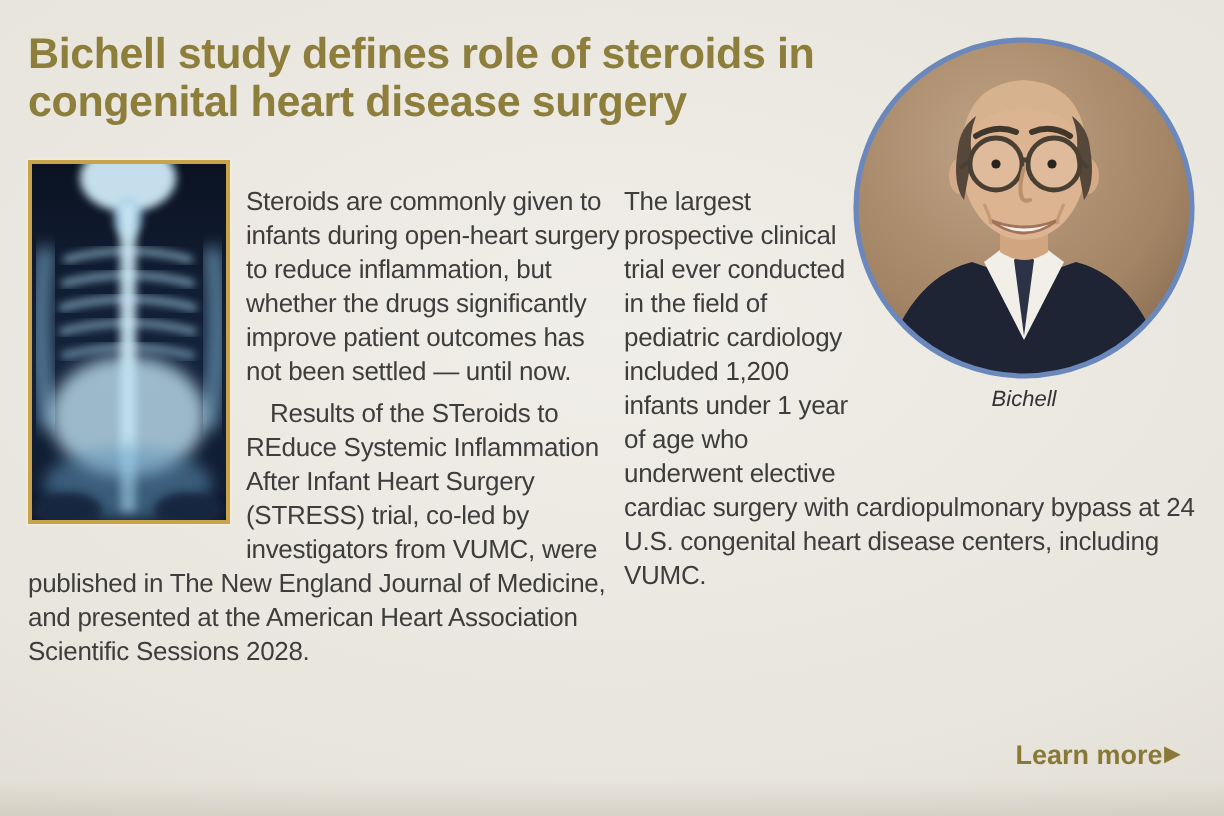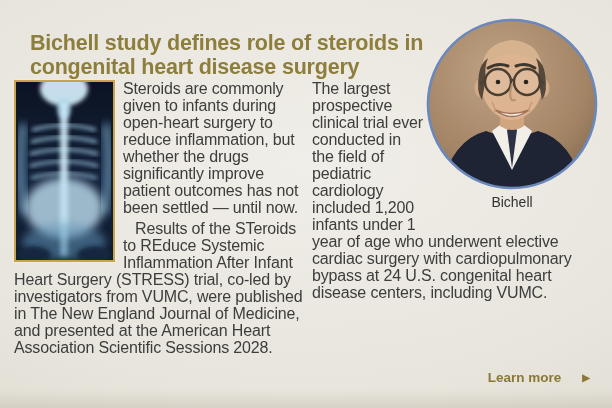--- a/index.html
+++ b/index.html
@@ -7,54 +7,54 @@
     position:relative;width:612px;height:408px;overflow:hidden;
     background:radial-gradient(120% 100% at 50% 40%, #F0EEE8 0%, #E8E5DD 55%, #D9D5C9 100%);
     font-family:"Liberation Sans", sans-serif;
   }
   .card::after{
     content:"";position:absolute;left:0;right:0;bottom:0;height:18px;
     background:linear-gradient(rgba(160,150,128,0), rgba(160,150,128,0.22));
     pointer-events:none;
   }
   .headline{
-    position:absolute;left:14px;top:15px;width:442px;margin:16px;
+    position:absolute;left:14px;top:15px;width:442px;margin:0;
     font-size:21.5px;line-height:1.13;font-weight:bold;letter-spacing:-0.2px;
     color:#8E7E3C;
   }
   .xray{
     position:absolute;left:14px;top:80px;width:97px;height:178px;
     border:2px solid #C7A44C;outline:1px solid #F0EBDC;
     background:#0d1626;
   }
   .xray svg{display:block;}
   .col{
-    position:absolute;top:80px;
-    font-size:16px;line-height:17px;letter-spacing:-0.15px;color:#3D3D3C;
+    position:absolute;top:92px;
+    font-size:13px;line-height:17px;letter-spacing:-0.15px;color:#3D3D3C;
   }
   .col p{margin:0;}
   .col-left{left:14px;width:296px;}
   .col-right{left:312px;width:290px;}
   .spacer-left{float:left;width:109px;height:190px;}
   .spacer-right{float:right;width:176px;height:152px;}
   .p-gap{margin-bottom:4px !important;}
   .p-indent{text-indent:12px;}
   .byline{margin-top:7px !important;}
   .byline b{color:#303030;}
   .portrait{
     position:absolute;left:426px;top:18px;width:172px;margin:0;text-align:center;
   }
   .portrait svg{display:block;}
   .portrait figcaption{
-    margin-top:4px;font-size:14px;color:#333;letter-spacing:0;
+    margin-top:4px;font-style:italic;font-size:11px;color:#333;letter-spacing:0;
   }
   .learn-more{
     position:absolute;right:22px;top:370px;
     color:#8A7838;font-weight:bold;font-size:13.5px;cursor:pointer;
-    display:flex;align-items:center;gap:21px;
+    display:flex;align-items:center;gap:1px;
   }
   .learn-more .arrow{font-size:10px;line-height:1;position:relative;top:0.5px;}
 </style>
 </head>
 <body>
 
 <div class="card">
 
   <h1 class="headline">Bichell study defines role of steroids in congenital heart disease surgery</h1>
 

